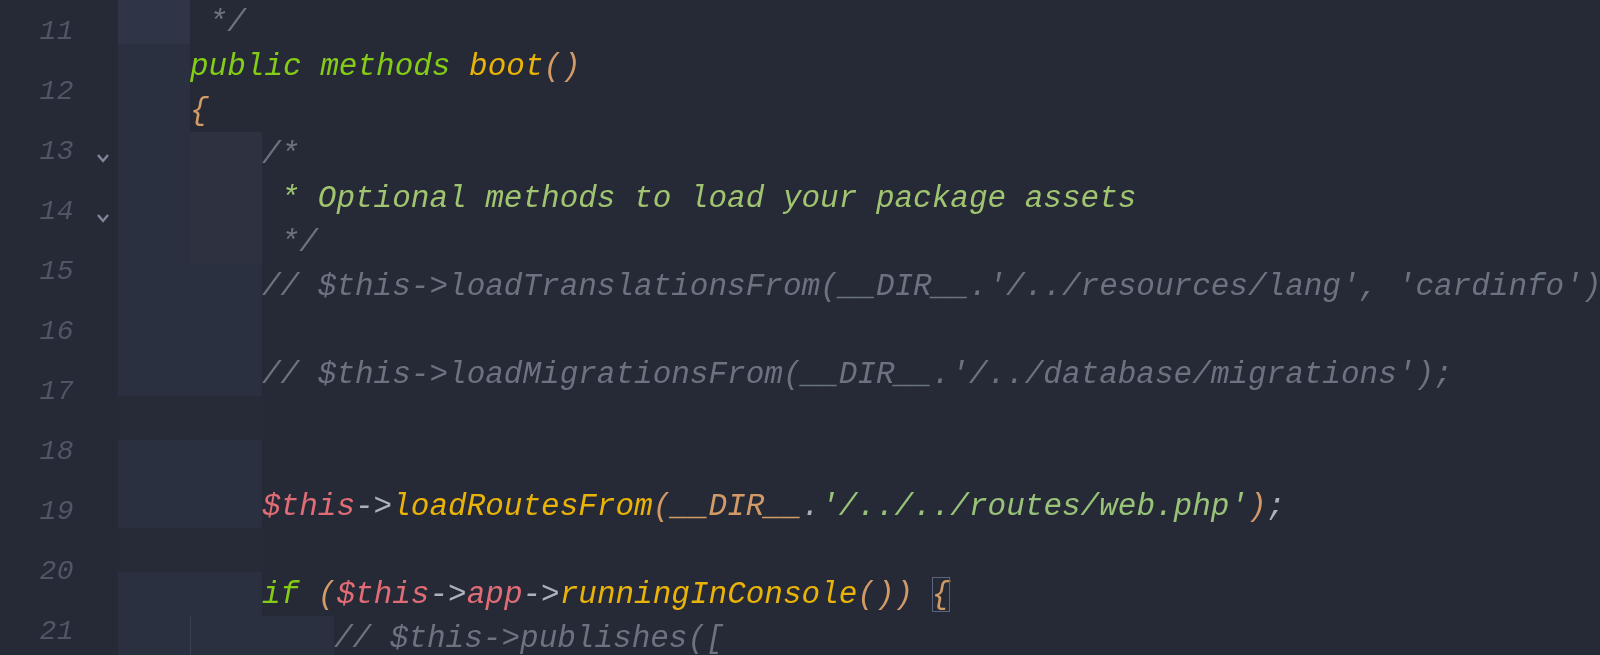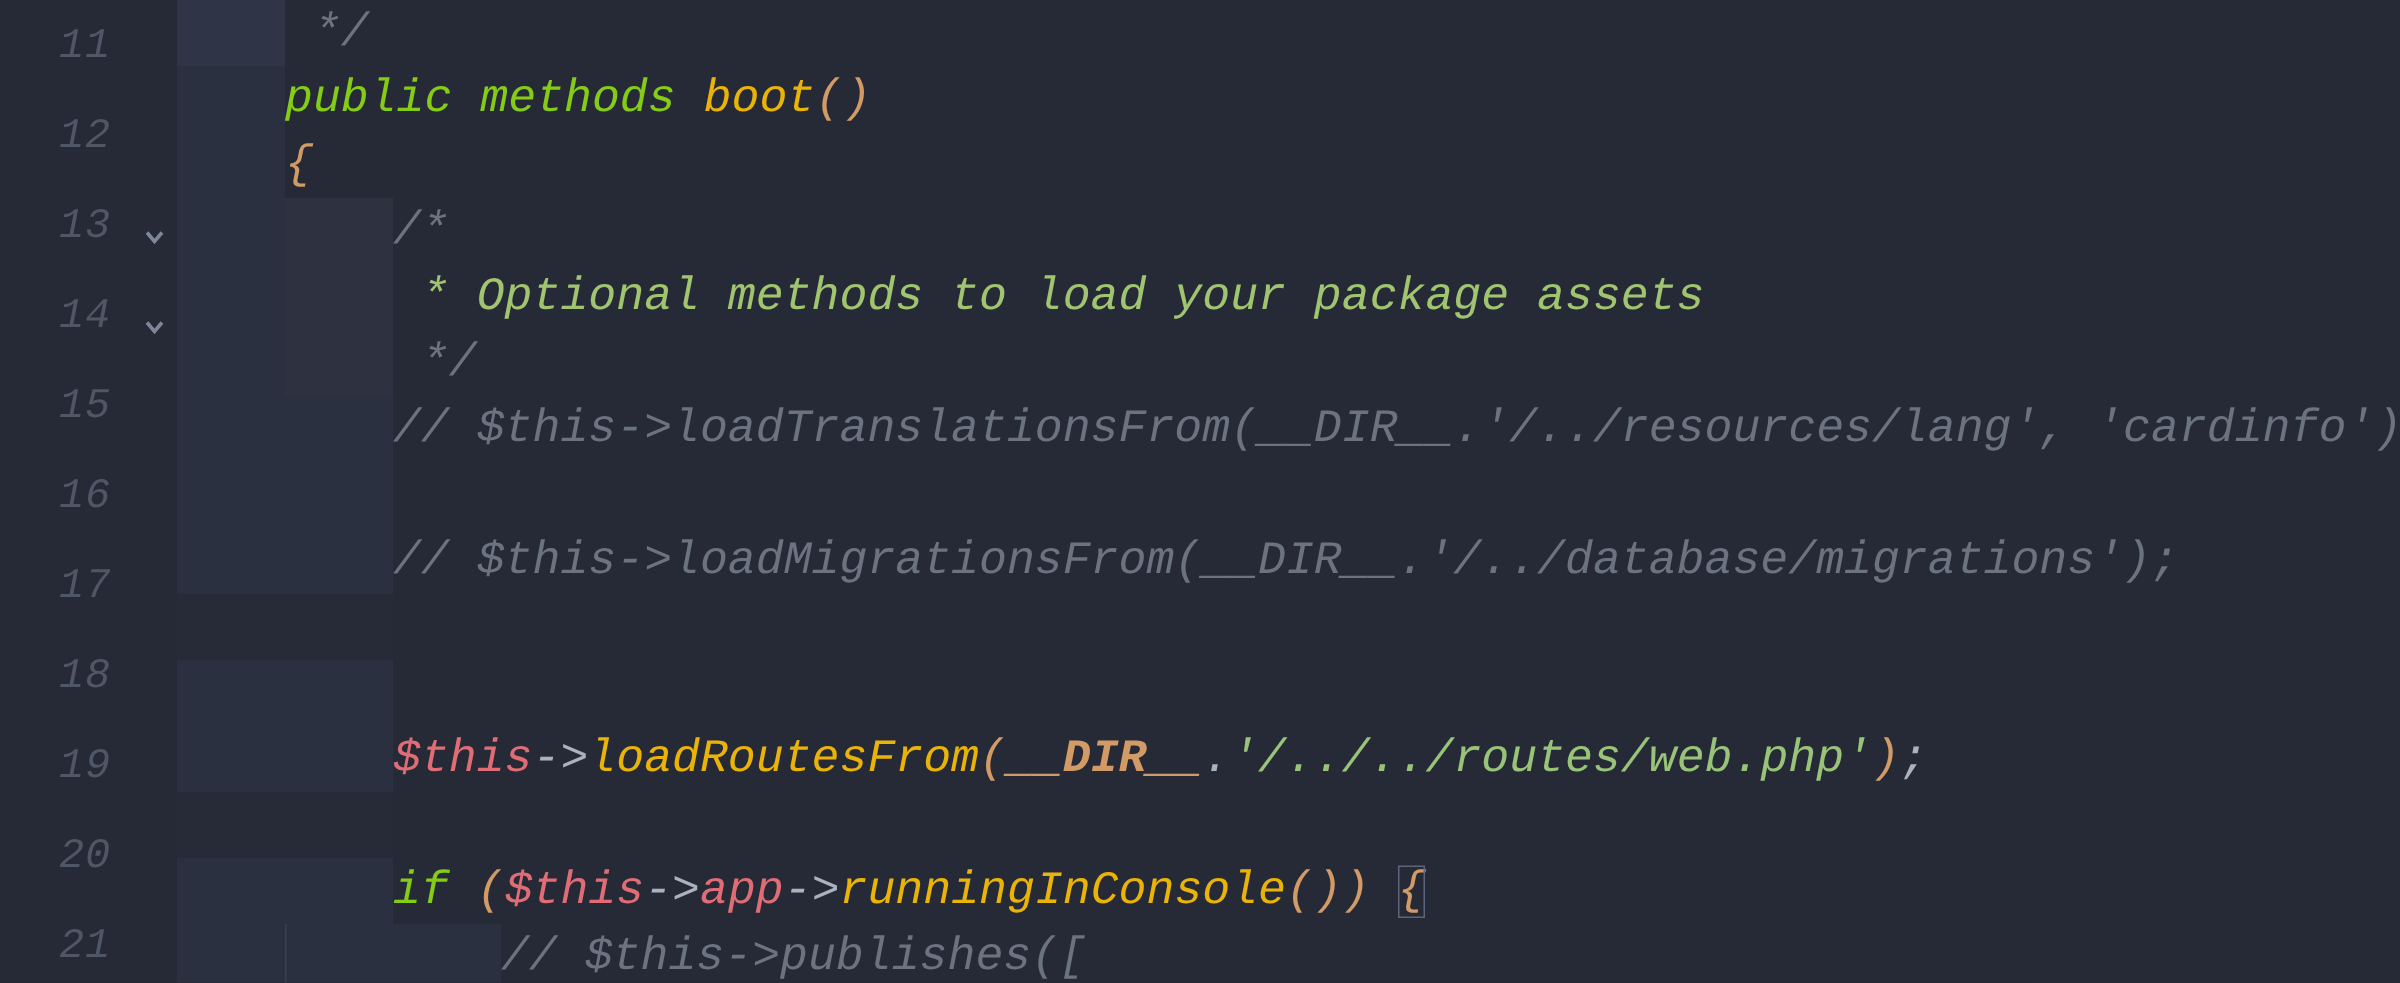--- a/index.html
+++ b/index.html
@@ -80,21 +80,21 @@
   .tok-func    { color: #eab308; } 
   .tok-paren   { color: #d19a66; } 
   .tok-brace   { color: #d19a66; }
   .tok-punct   { color: #abb2bf; }
   .tok-var     { color: #e06c75; } 
   .tok-prop    { color: #e06c75; }
   .tok-arrow   { color: #abb2bf; }
   .tok-comment { color: #6b7280; }
   .tok-doccom  { color: #a0c46f; font-style: italic; }
   .tok-string  { color: #98c379; font-style: italic; }
-  .tok-const   { color: #d19a66; font-weight: bold; }
+  .tok-const   { color: #d19a66; }
   .brace-match {
     outline: 1px solid #5d657a;
     outline-offset: -1px;
   }
   .thin-guide {
     position:absolute;
     left:0;
     top:0;
     bottom:0;
     border-left:1px solid #3a3f52;

